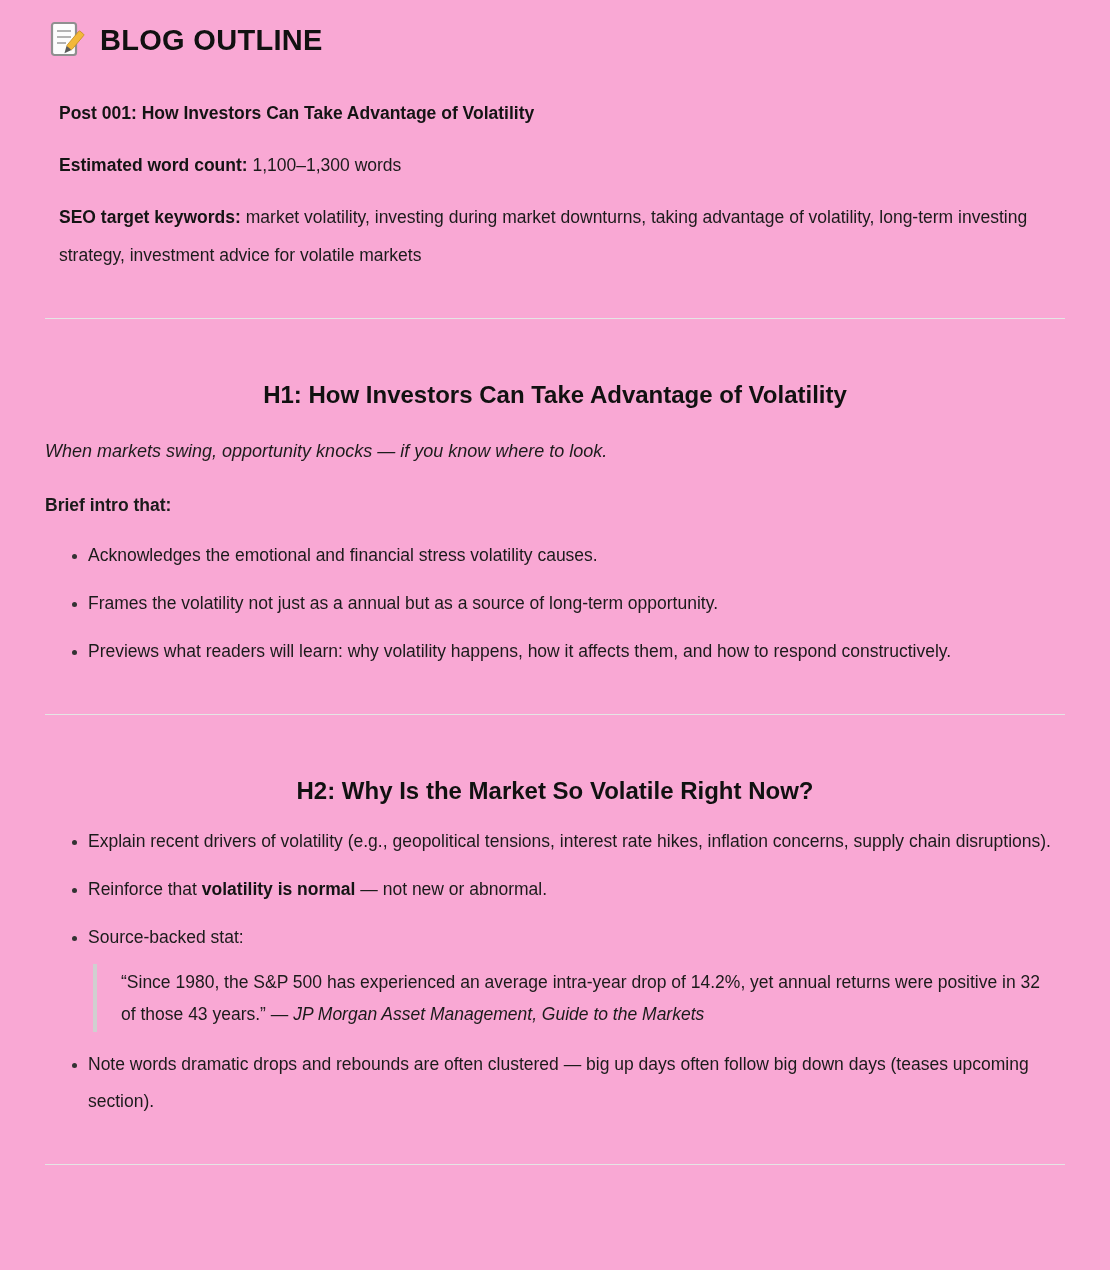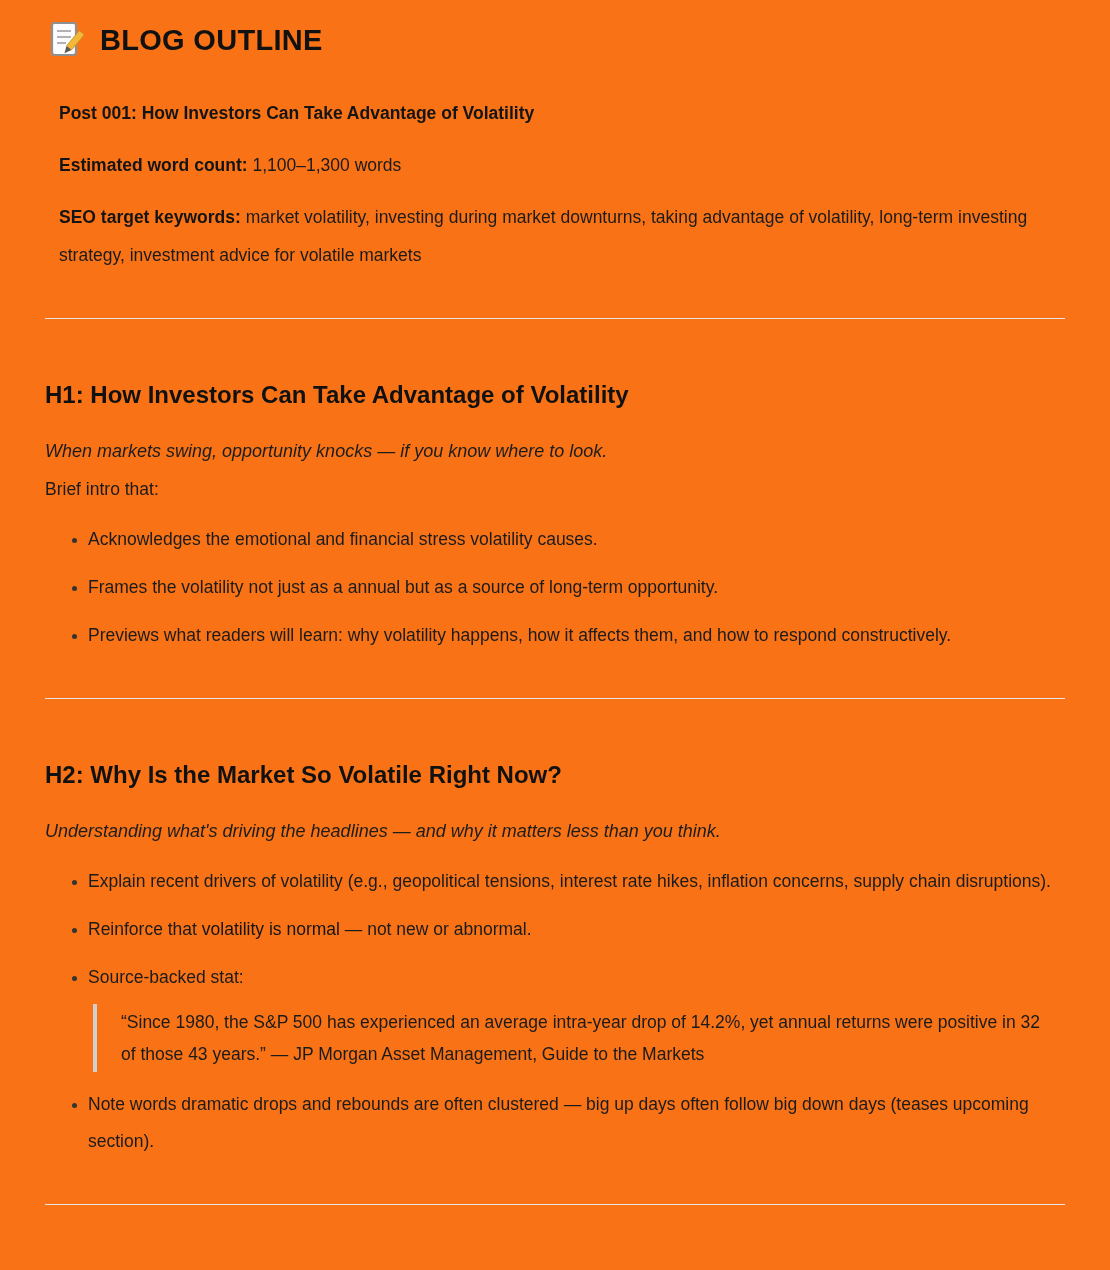--- a/index.html
+++ b/index.html
@@ -6,21 +6,21 @@
   html, body { margin: 0; padding: 0; background: #ffffff; }
   body {
     font-family: "Liberation Sans", sans-serif;
     color: #1a1a1a;
     -webkit-font-smoothing: antialiased;
   }
   .doc {
     width: 1110px;
     min-height: 1270px;
     padding: 16px 45px 8px 45px;
-    background: #f97316;
+    background: #f9a8d4;
   }
   .title-row {
     display: flex;
     align-items: center;
     gap: 15px;
     margin: 4px 0 34px 0;
   }
   .title-row .doc-icon { flex: 0 0 auto; display: inline-flex; }
   .title-row h1 {
     margin: 0;
@@ -39,56 +39,58 @@
   hr.divider {
     border: none;
     border-top: 1px solid #e5e5e5;
     margin: 44px 0 0 0;
   }
   .section h2 {
     margin: 62px 0 0 0;
     font-size: 24px;
     font-weight: 700;
     color: #111111;
+    text-align: center;
   }
   .tagline {
     margin: 28px 0 0 0;
     font-size: 18px;
     font-style: italic;
     line-height: 28px;
     color: #1c1c1c;
   }
   .plain {
-    margin: 10px 0 0 0;
+    margin: 26px 0 0 0;
     font-size: 17.5px;
     line-height: 28px;
     color: #1b1b1b;
+    font-weight: bold;
   }
   ul.bullets {
     margin: 18px 0 0 0;
     padding: 0 0 0 43px;
     list-style: disc;
   }
   ul.bullets li {
     font-size: 17.5px;
     line-height: 37px;
     margin: 0 0 11px 0;
     color: #1b1b1b;
   }
   ul.bullets li::marker { color: #333333; font-size: 15px; }
-  .inline-bold { font-weight: 400; color: #141414; }
+  .inline-bold { font-weight: 700; color: #141414; }
   blockquote.quote {
     margin: 8px 0 14px 5px;
     border-left: 4px solid #d0d0d0;
     padding: 2px 20px 2px 24px;
     font-size: 17.5px;
     line-height: 32px;
     color: #1b1b1b;
   }
-  blockquote.quote .attr { }
+  blockquote.quote .attr { font-style: italic; }
 </style>
 </head>
 <body>
 
 <div class="doc">
 
   <div class="title-row">
     <span class="doc-icon">
       <svg width="40" height="40" viewBox="0 0 40 40" aria-hidden="true">
         <rect x="7" y="3" width="24" height="32" rx="2.5" fill="#fcfcfc" stroke="#8f8f8f" stroke-width="2.2"></rect>
@@ -120,21 +122,20 @@
       <li>Acknowledges the emotional and financial stress volatility causes.</li>
       <li>Frames the volatility not just as a annual but as a source of long-term opportunity.</li>
       <li>Previews what readers will learn: why volatility happens, how it affects them, and how to respond constructively.</li>
     </ul>
   </div>
 
   <hr class="divider">
 
   <div class="section">
     <h2>H2: Why Is the Market So Volatile Right Now?</h2>
-    <p class="tagline">Understanding what's driving the headlines — and why it matters less than you think.</p>
     <ul class="bullets">
       <li>Explain recent drivers of volatility (e.g., geopolitical tensions, interest rate hikes, inflation concerns, supply chain disruptions).</li>
       <li><span>Reinforce that </span><span class="inline-bold">volatility is normal</span><span> — not new or abnormal.</span></li>
       <li>
         <span>Source-backed stat:</span>
         <blockquote class="quote"><span>“Since 1980, the S&amp;P 500 has experienced an average intra-year drop of 14.2%, yet annual returns were positive in 32 of those 43 years.” — </span><span class="attr">JP Morgan Asset Management, Guide to the Markets</span></blockquote>
       </li>
       <li>Note words dramatic drops and rebounds are often clustered — big up days often follow big down days (teases upcoming section).</li>
     </ul>
   </div>

